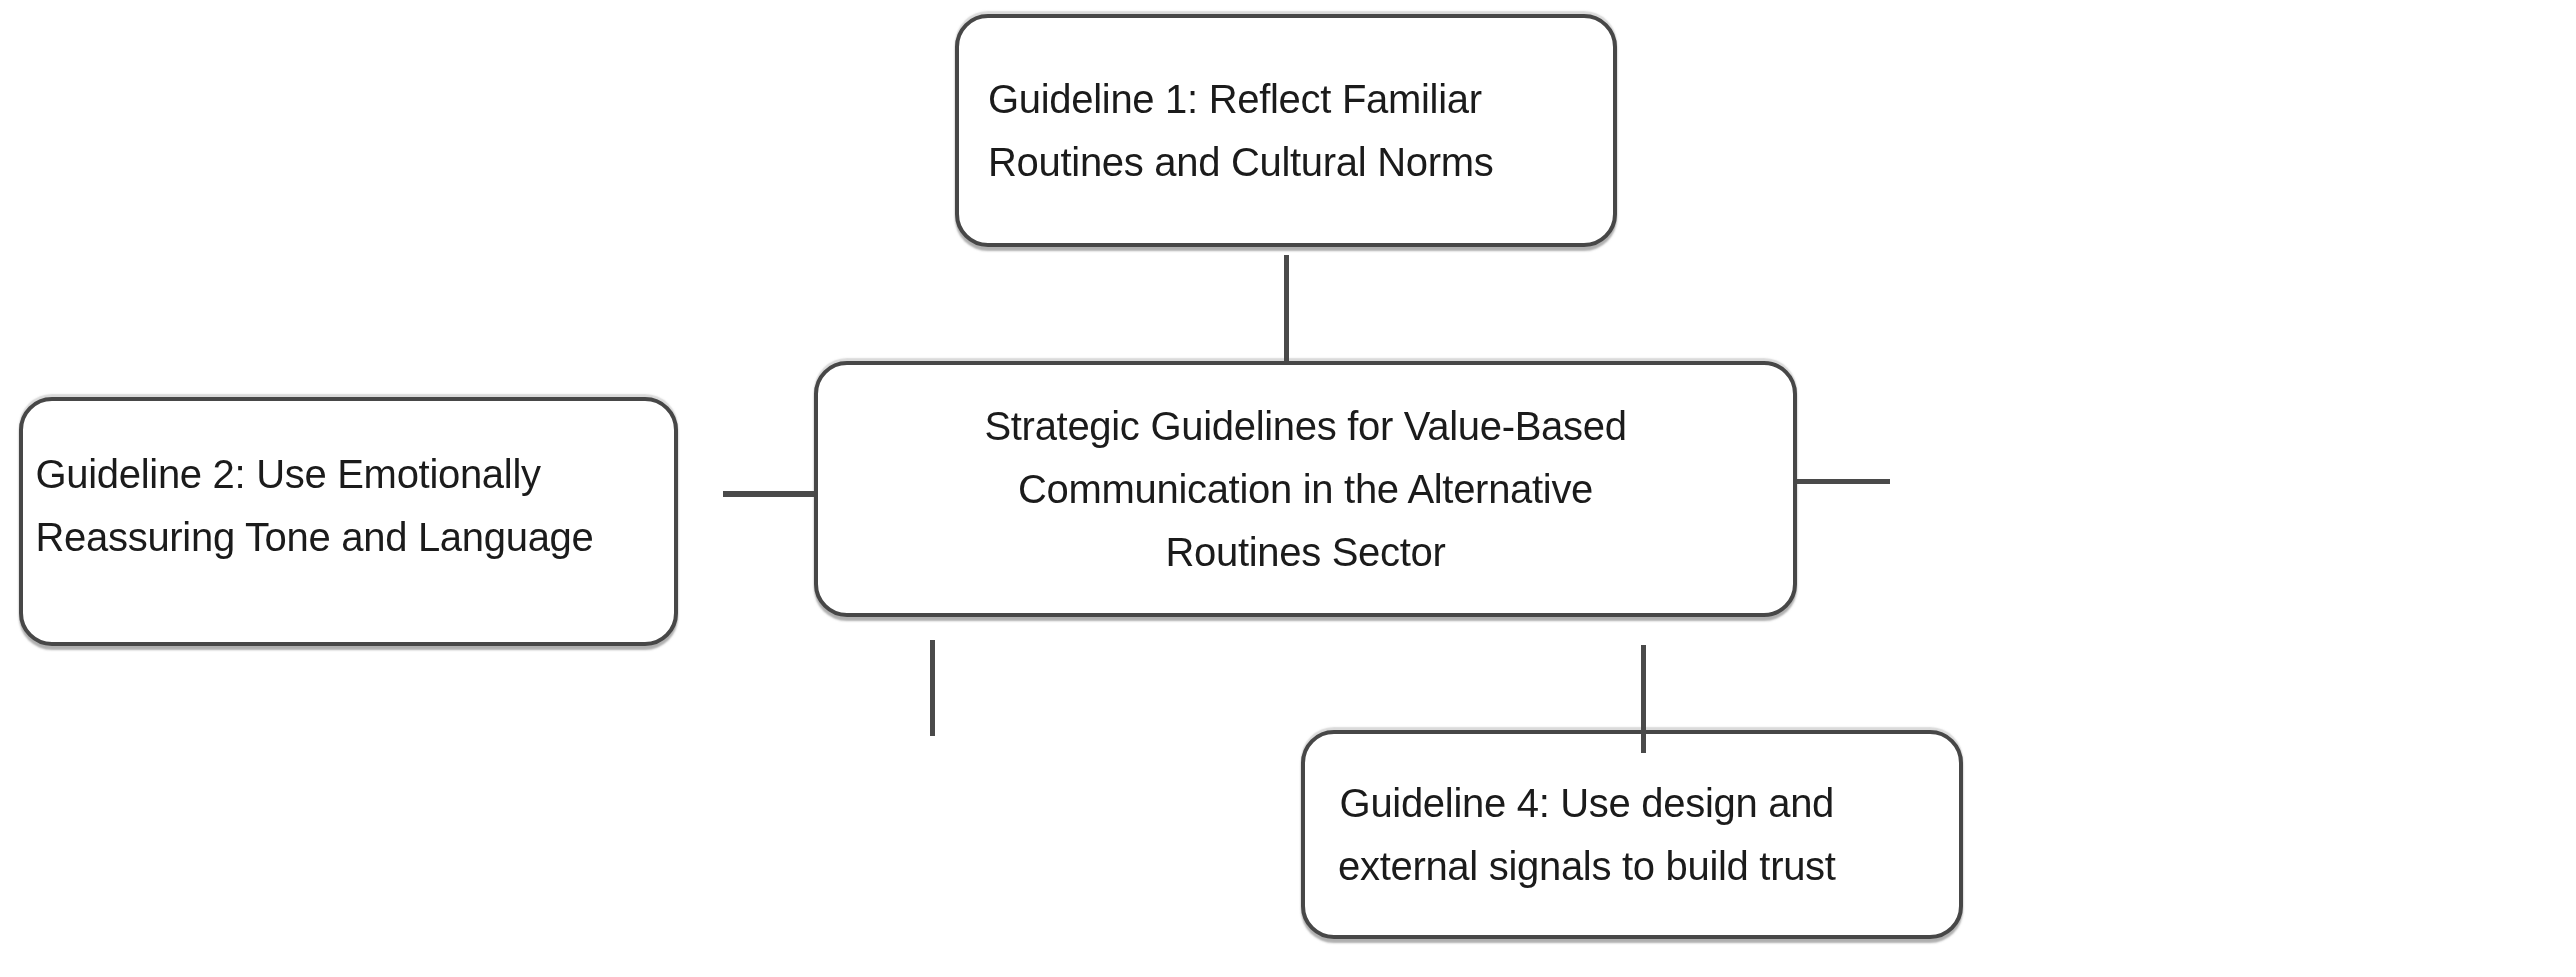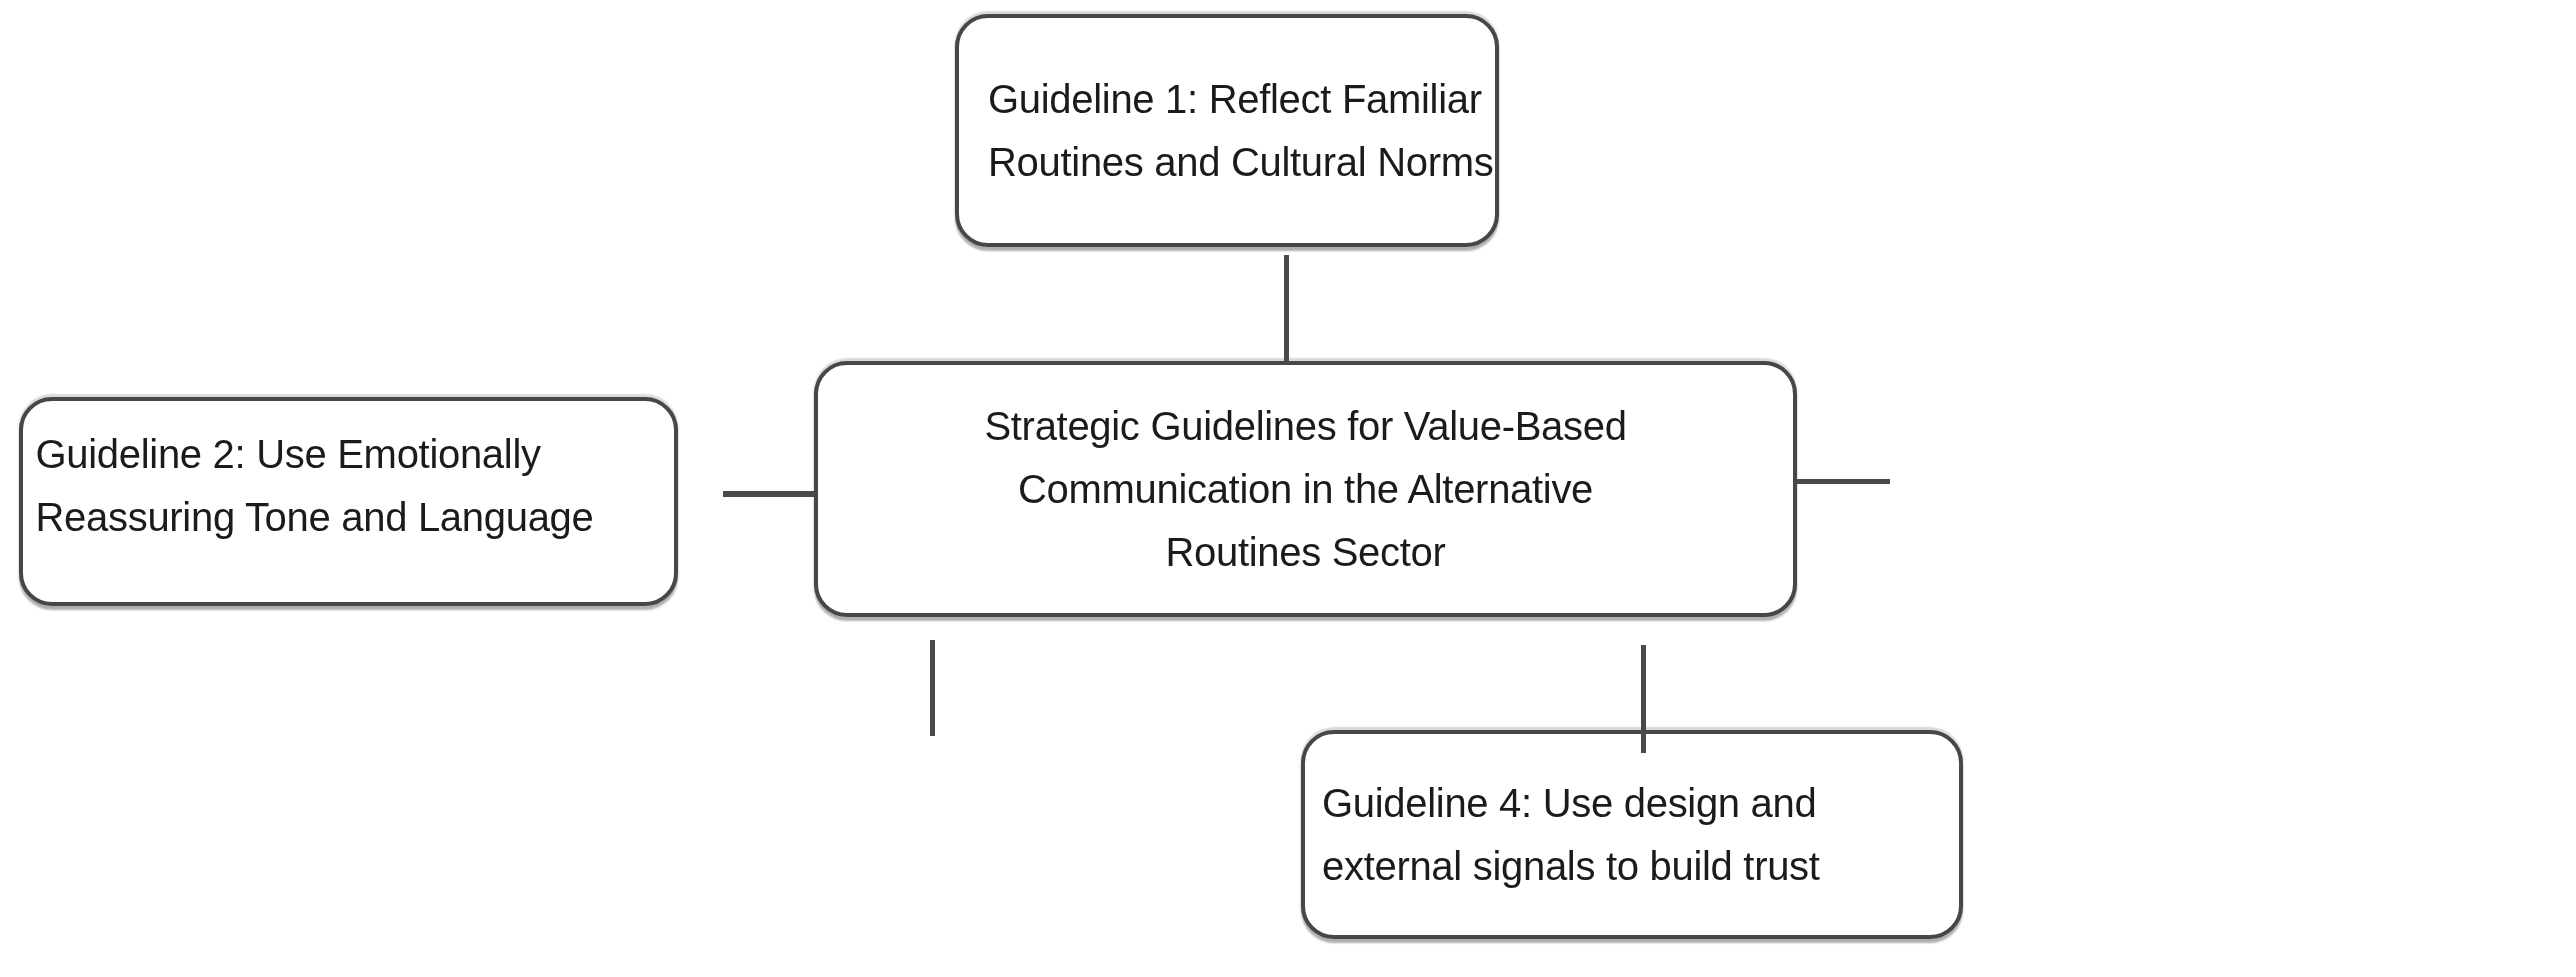--- a/index.html
+++ b/index.html
@@ -31,26 +31,26 @@
     letter-spacing: -0.3px;
     color: #1b1b1b;
   }
   .node.center-node { align-items: center; text-align: center; }
   .connector {
     position: absolute;
     background: #4a4a4a;
     z-index: 5;
   }
   
-  .g1     { left: 955px; top: 14px;   width: 544px;  height: 233px; padding-left: 29px; }
+  .g1     { left: 955px; top: 14px;   width: 662px;  height: 233px; padding-left: 29px; }
   .center { left: 814px; top: 361px;  width: 983px; height: 256px; }
-  .g2     { left: 19px;   top: 397px;  width: 659px;  height: 209px; padding-left: 12.5px; padding-bottom: 31px; }
+  .g2     { left: 19px;   top: 397px;  width: 659px;  height: 249px; padding-left: 12.5px; padding-bottom: 31px; }
   .g5     { left: 1898px; top: 373px;  width: 659px;  height: 251px; padding-left: 33px; }
   .g3     { left: 598px;  top: 735px; width: 662px;  height: 223px; padding-left: 66px; }
-  .g4     { left: 1301px; top: 730px; width: 662px;  height: 209px; padding-left: 17px; }
+  .g4     { left: 1301px; top: 730px; width: 662px;  height: 209px; padding-left: 33px; text-align: center; }
   
   .c-top    { left: 1284px; top: 255px; width: 4.9px;   height: 106px; }
   .c-left   { left: 723px; top: 491px; width: 91px; height: 5.6px;  }
   .c-right  { left: 1797px; top: 479px; width: 93px; height: 4.9px;  }
   .c-down-l { left: 930px; top: 640px; width: 4.9px;   height: 96px; }
   .c-down-r { left: 1641px; top: 645px; width: 4.9px;   height: 108px; }
 </style>
 </head>
 <body>
 

